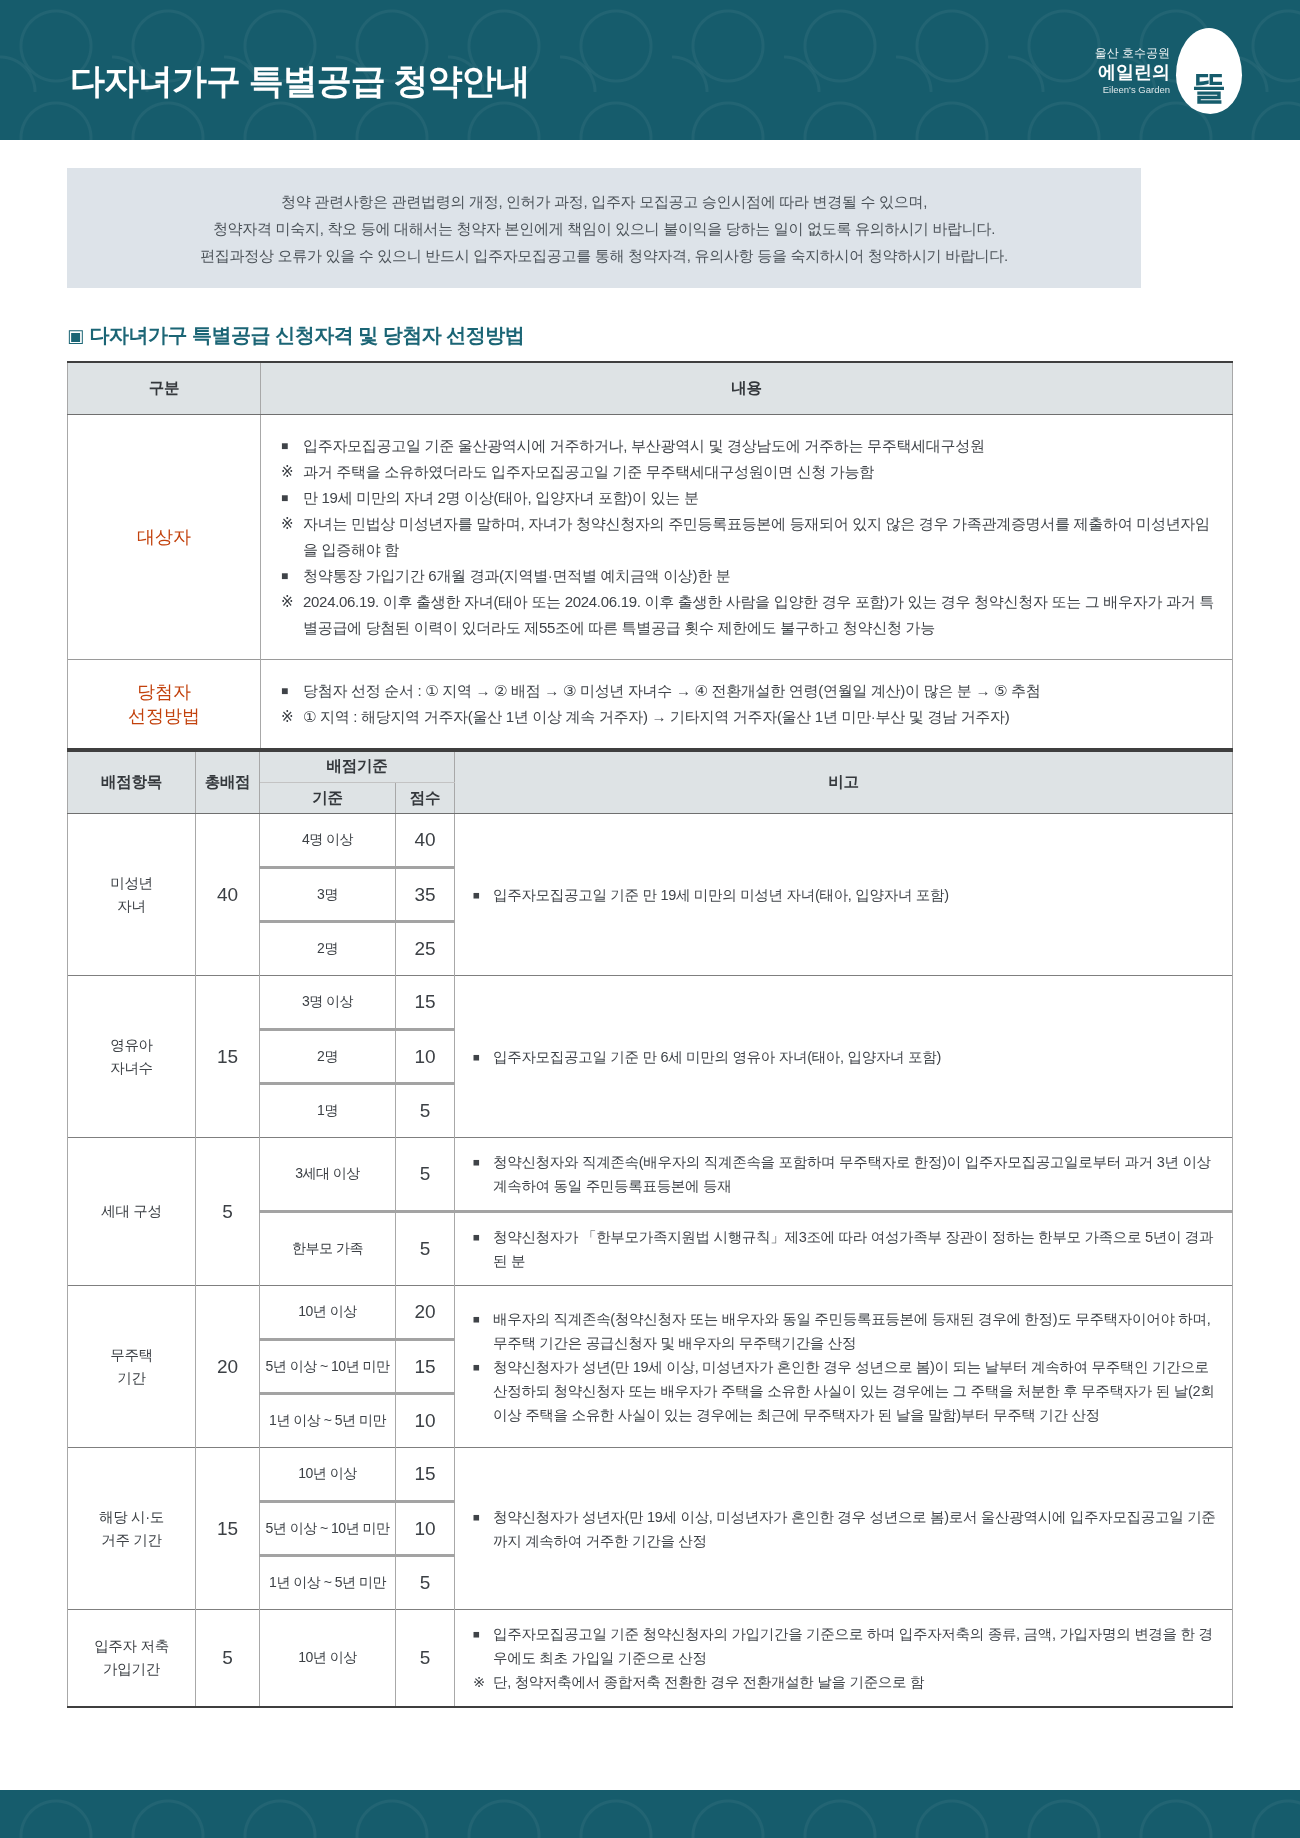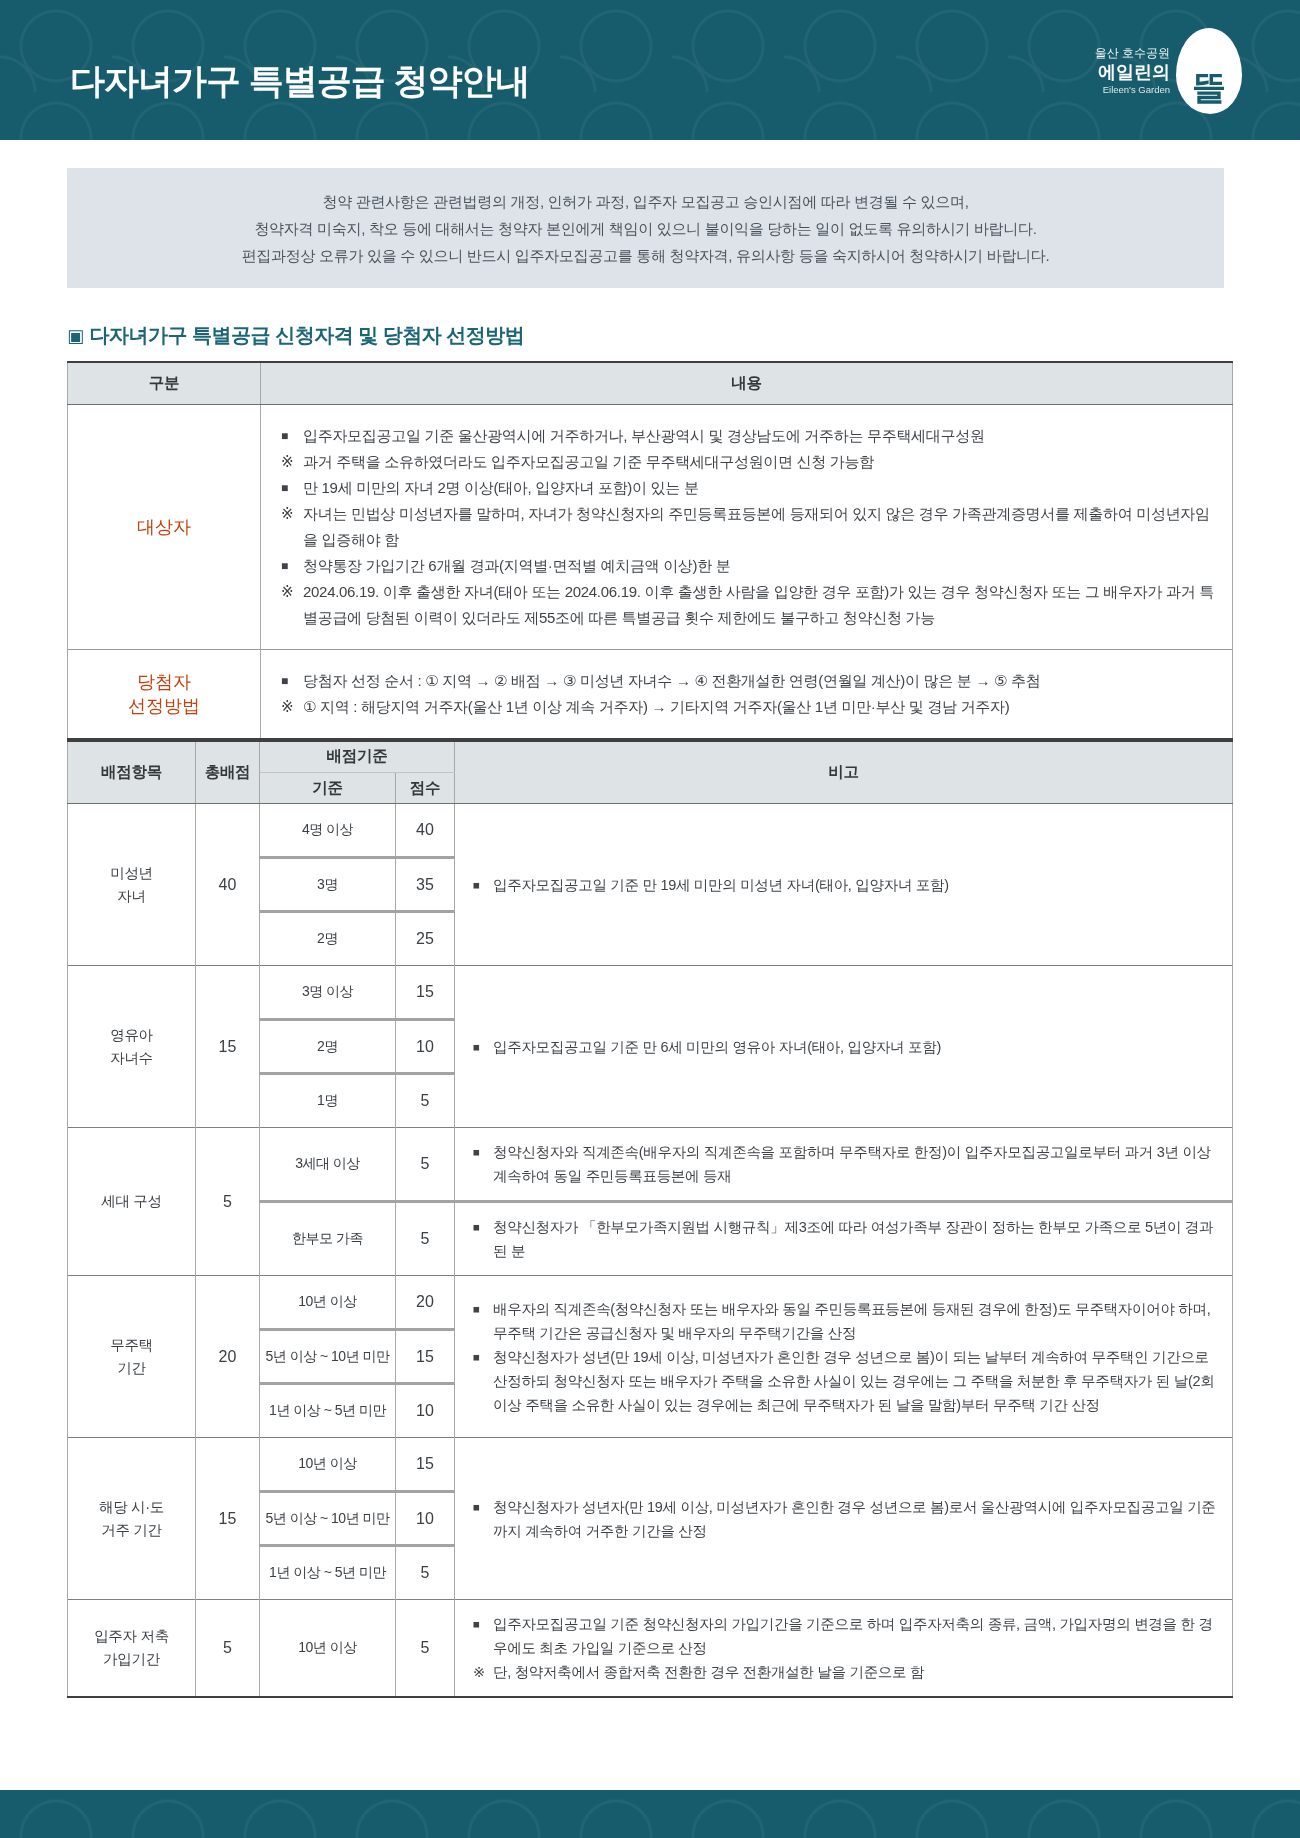--- a/index.html
+++ b/index.html
@@ -28,21 +28,21 @@
   .logo-mark {
     width:66px; height:86px; background:#ffffff; border-radius:50% 50% 48% 52% / 55% 55% 45% 45%;
     display:flex; align-items:flex-end; justify-content:center;
   }
   .logo-mark span { color:#165c6c; font-size:34px; font-weight:bold; line-height:1; margin-bottom:10px; }
 
   .footer { position:absolute; left:0; bottom:0; width:1300px; height:48px; }
 
   
   .notice {
-    margin:28px 67px 0 67px; width:1157px; background:#dde3e9;
+    margin:28px 67px 0 67px; width:1074px; background:#dde3e9;
     padding:20px 10px 19px 10px; text-align:center;
   }
   .notice p { font-size:15px; line-height:27px; color:#4b5258; letter-spacing:-0.3px; }
 
   
   h2.sec {
     margin:34px 0 12px 67px; font-size:20px; font-weight:bold;
     color:#1b6575; letter-spacing:-0.5px;
   }
   h2.sec .mk { font-size:18px; margin-right:6px; }
@@ -52,21 +52,21 @@
   table { border-top:2px solid #3f3f3f; border-bottom:2px solid #3f3f3f; }
   th, td { border-left:1px solid #a8a8a8; border-right:1px solid #a8a8a8; }
   thead th {
     background:#dee3e5; font-size:15.5px; font-weight:bold; color:#34383c;
     text-align:center; border-bottom:1px solid #6f6f6f; letter-spacing:-0.3px;
   }
   td { vertical-align:middle; }
   .pre { white-space:pre-line; }
 
   
-  .t1 thead tr { height:42px; }
+  .t1 thead tr { height:52px; }
   .t1 .c1 { width:193px; }
   .t1 td { border-top:1px solid #9a9a9a; }
   .t1 .lbl { text-align:center; font-size:18px; color:#c2410c; line-height:24px; }
   .t1 .cnt { padding:18px 14px 18px 20px; }
   .line { display:flex; font-size:15px; line-height:26px; letter-spacing:-0.3px; color:#3f4348; }
   .line .m { flex:0 0 22px; }
   .line .m.sq { font-size:12px; line-height:26px; }
   .line .tx { flex:1; }
 
   
@@ -75,21 +75,21 @@
   .t2 .cc { width:136px; }
   .t2 .cs { width:59px; }
   .t2 thead tr.h1 { height:32px; }
   .t2 thead tr.h2 { height:31px; }
   .t2 thead .inner { border-bottom:1px solid #c3c3c3; }
   .t2 tbody tr { height:54px; }
   .t2 tbody tr.tall { height:96px; }
   .t2 td { border-top:3px solid #a3a3a3; font-size:14.5px; }
   .t2 tr.group-start > td { border-top:1px solid #7f7f7f; }
   .t2 .item { text-align:center; line-height:23px; color:#3c4045; letter-spacing:-0.3px; }
-  .t2 .total, .t2 .score { text-align:center; font-size:16px; color:#3c4045; }
+  .t2 .total, .t2 .score { text-align:center; font-size:19px; color:#3c4045; }
   .t2 .crit { text-align:center; white-space:nowrap; font-size:14px; color:#3c4045; letter-spacing:-0.5px; }
   .t2 .note { padding:12px 16px 12px 18px; }
   .nline { display:flex; font-size:14.5px; line-height:24px; letter-spacing:-0.3px; color:#3f4348; }
   .nline .m { flex:0 0 20px; }
   .nline .m.sq { font-size:11.5px; line-height:24px; }
   .nline .tx { flex:1; }
 </style>
 </head>
 <body>
 

